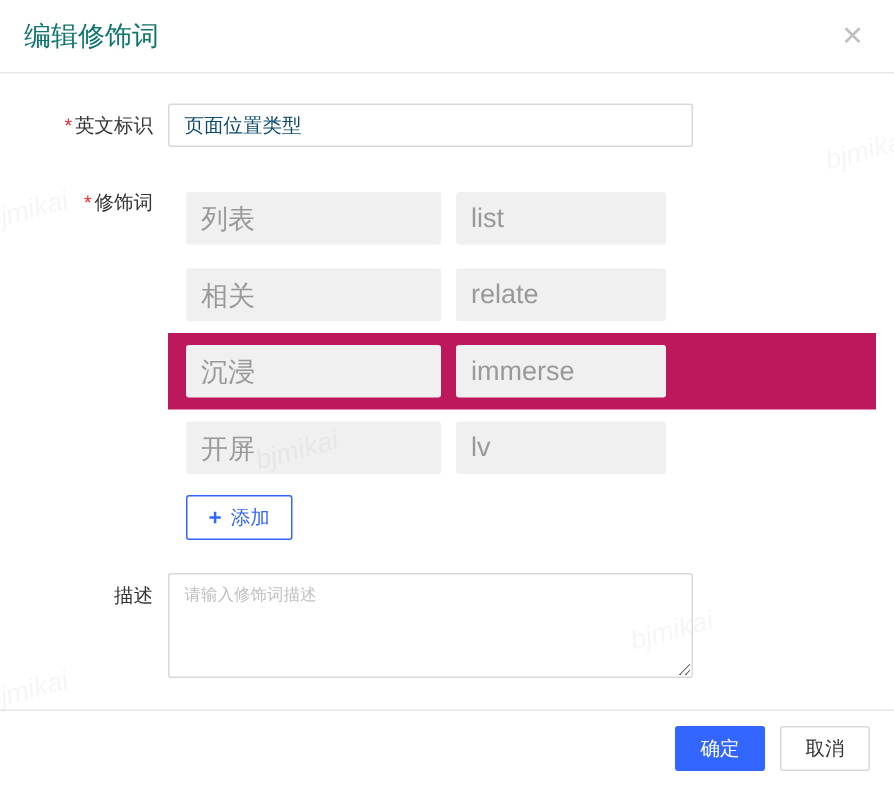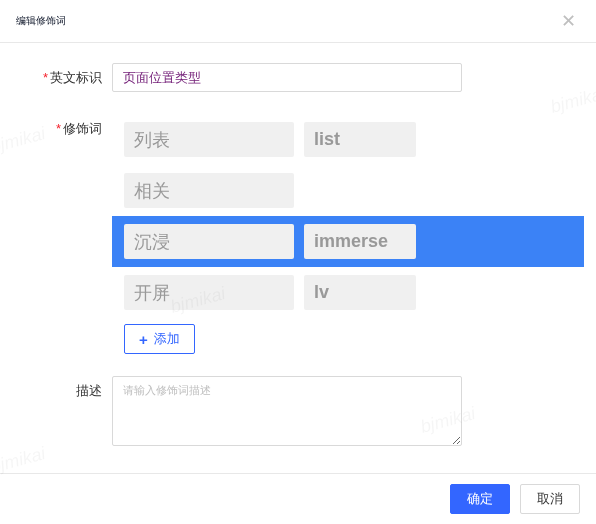--- a/index.html
+++ b/index.html
@@ -1,34 +1,34 @@
 <!DOCTYPE html>
 <html><head>
 <meta charset="utf-8">
 <style>
 * { margin: 0; padding: 0; box-sizing: border-box; font-family: -apple-system, BlinkMacSystemFont, "Segoe UI", "PingFang SC", "Microsoft YaHei", sans-serif; }
 body { width: 596px; height: 524px; background: #fff; position: relative; }
 .modal-header { display: flex; justify-content: space-between; align-items: center; padding: 12px 20px 12px 16px; border-bottom: 1px solid #e8e8e8; }
-.modal-title { font-size: 10px; color: #0f172a; font-weight: 500; }
+.modal-title { font-size: 18px; color: #0f766e; font-weight: 500; }
 .close-icon { color: #bfbfbf; font-size: 18px; cursor: pointer; line-height: 1; }
 .modal-body { padding: 20px 12px 0 12px; }
 .form-row { display: flex; margin-bottom: 22px; }
 .form-label { width: 100px; min-width: 100px; text-align: right; padding-right: 10px; font-size: 13px; color: #333; padding-top: 6px; }
 .required { color: #f5222d; margin-right: 2px; }
 .form-control { flex: 1; }
-.select-box { width: 100%; max-width: 350px; border: 1px solid #d9d9d9; border-radius: 2px; padding: 6px 10px; font-size: 13px; color: #701a75; background: #fff; font-family: Liberation Mono, monospace; }
+.select-box { width: 100%; max-width: 350px; border: 1px solid #d9d9d9; border-radius: 2px; padding: 6px 10px; font-size: 13px; color: #0c4a6e; background: #fff; font-family: Liberation Mono, monospace; }
 .table-header { display: flex; background: #f5f5f7; padding: 8px 12px; font-size: 13px; color: #333; }
 .th-name { width: 180px; }
 .th-en { flex: 1; }
 .table-rows { }
 .table-row { display: flex; padding: 8px 12px; gap: 10px; align-items: center; }
-.table-row.highlight { background: #3b82f6; }
+.table-row.highlight { background: #be185d; }
 .table-input { border: none; background: #f0f0f0; padding: 7px 10px; font-size: 18px; color: #999; border-radius: 2px; }
 .table-input.name { width: 170px; }
-.table-input.en { width: 112px; font-weight: bold; }
+.table-input.en { width: 140px; }
 .add-btn { display: inline-flex; align-items: center; gap: 6px; border: 1px solid #3366ff; color: #3366ff; background: #fff; padding: 5px 14px; font-size: 13px; cursor: pointer; border-radius: 2px; margin: 6px 0 0 12px; }
 .plus { font-size: 15px; font-weight: bold; line-height: 1; }
 .textarea { width: 100%; max-width: 350px; border: 1px solid #d9d9d9; border-radius: 2px; padding: 6px 10px; font-size: 11px; color: #333; resize: both; height: 70px; }
 .textarea::placeholder, .select-box::placeholder, .table-input::placeholder { color: #bfbfbf; }
 .modal-footer { position: absolute; bottom: 0; left: 0; right: 0; display: flex; justify-content: flex-end; gap: 10px; padding: 10px 16px; border-top: 1px solid #e8e8e8; }
 .btn { padding: 5px 16px; font-size: 13px; border-radius: 2px; cursor: pointer; border: 1px solid #d9d9d9; background: #fff; color: #333; }
 .btn.primary { background: #3366ff; border-color: #3366ff; color: #fff; }
 .watermark { position: absolute; color: rgba(0,0,0,0.04); font-size: 18px; transform: rotate(-15deg); pointer-events: none; font-style: italic; }
 </style>
 </head>
@@ -51,20 +51,21 @@
   <div class="form-row">
     <div class="form-label"><span class="required">*</span><span>修饰词</span></div>
     <div class="form-control">
       <div class="table-rows" id="table-rows">
           <div class="table-row">
             <input class="table-input name" value="列表" style="">
             <input class="table-input en" value="list" style="">
           </div>
           <div class="table-row">
             <input class="table-input name" value="相关" style="">
+            <input class="table-input en" value="relate" style="">
           </div>
           <div class="table-row highlight">
             <input class="table-input name" value="沉浸" style="">
             <input class="table-input en" value="immerse" style="">
           </div>
           <div class="table-row">
             <input class="table-input name" value="开屏" style="">
             <input class="table-input en" value="lv" style="">
           </div>
         </div>

